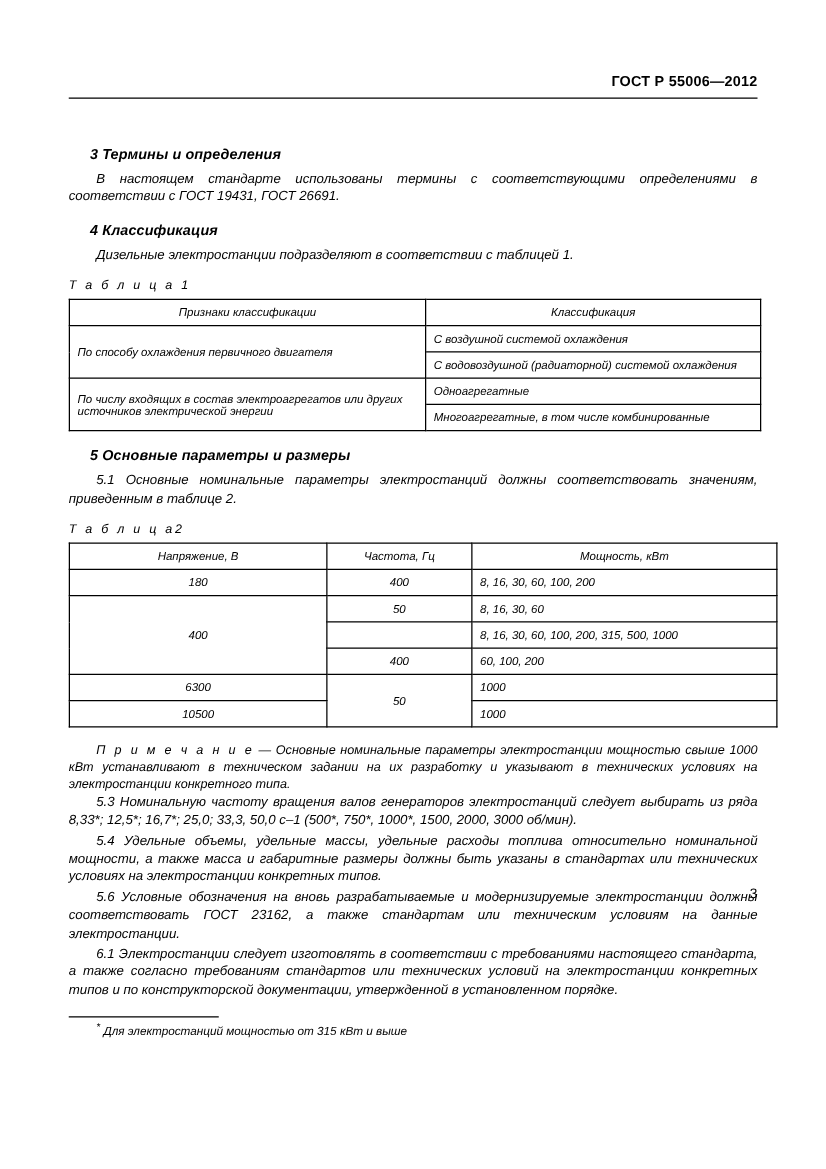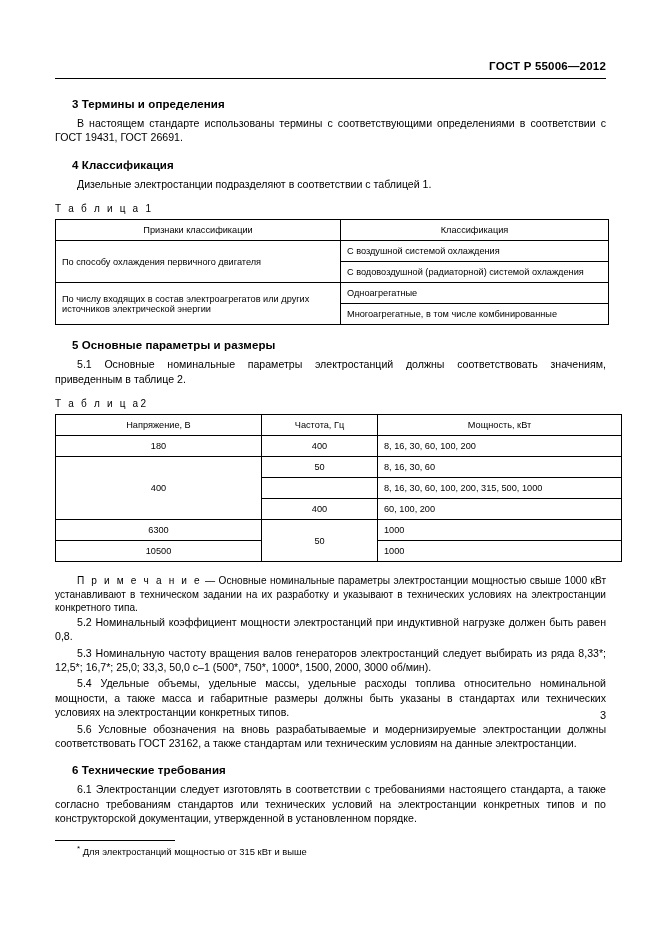--- a/index.html
+++ b/index.html
@@ -34,23 +34,24 @@
   .header-rule {
     position: absolute;
     top: 78px;
     left: 55px;
     right: 55px;
     border-bottom: 1px solid #000;
   }
   
   .content {
     position: absolute;
-    top: 84px;
+    top: 104px;
     left: 55px;
     width: 551px;
+    font-style: italic;
   }
   h2.sec {
     font-size: 11.5px;
     font-weight: bold;
     margin: 14px 0 6px 17px;
     letter-spacing: 0.1px;
   }
   p.para {
     font-size: 10.6px;
     line-height: 14.4px;
@@ -191,26 +192,24 @@
         </tr>
         <tr>
           <td class="t2-c1 center">10500</td>
           <td class="t2-c3">1000</td>
         </tr>
       </tbody>
     </table>
 
     <p class="note"><span class="sp">П р и м е ч а н и е</span><span> — Основные номинальные параметры электростанции мощностью свыше 1000 кВт устанавливают в техническом задании на их разработку и указывают в технических условиях на электростанции конкретного типа.</span></p>
 
-    <p class="para">5.2 Номинальный коэффициент мощности электростанций при индуктивной нагрузке должен быть равен 0,8.</p>
     <p class="para">5.3 Номинальную частоту вращения валов генераторов электростанций следует выбирать из ряда 8,33*; 12,5*; 16,7*; 25,0; 33,3, 50,0 с–1 (500*, 750*, 1000*, 1500, 2000, 3000 об/мин).</p>
     <p class="para">5.4 Удельные объемы, удельные массы, удельные расходы топлива относительно номинальной мощности, а также масса и габаритные размеры должны быть указаны в стандартах или технических условиях на электростанции конкретных типов.</p>
     <p class="para">5.6 Условные обозначения на вновь разрабатываемые и модернизируемые электростанции должны соответствовать ГОСТ 23162, а также стандартам или техническим условиям на данные электростанции.</p>
 
-    <h2 class="sec">6 Технические требования</h2>
     <p class="para">6.1 Электростанции следует изготовлять в соответствии с требованиями настоящего стандарта, а также согласно требованиям стандартов или технических условий на электростанции конкретных типов и по конструкторской документации, утвержденной в установленном порядке.</p>
 
     <div class="footnote-rule"></div>
     <p class="footnote"><sup>*</sup> <span>Для электростанций мощностью от 315 кВт и выше</span></p>
 
   </div>
 
   <div class="pagenum">3</div>
 
 </div>

